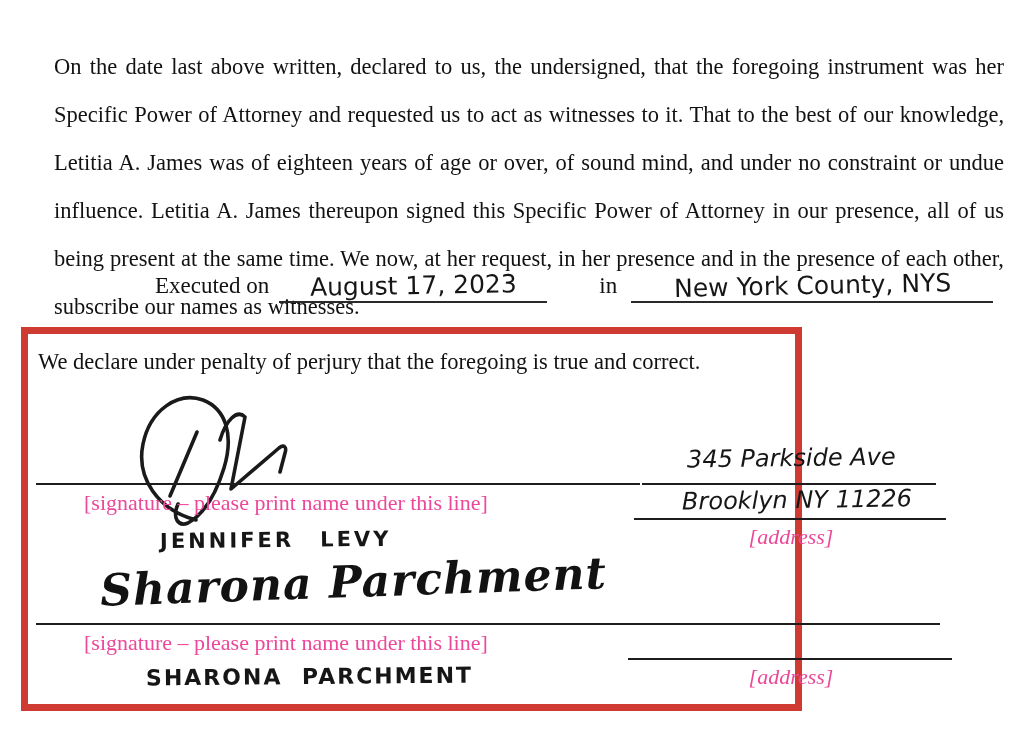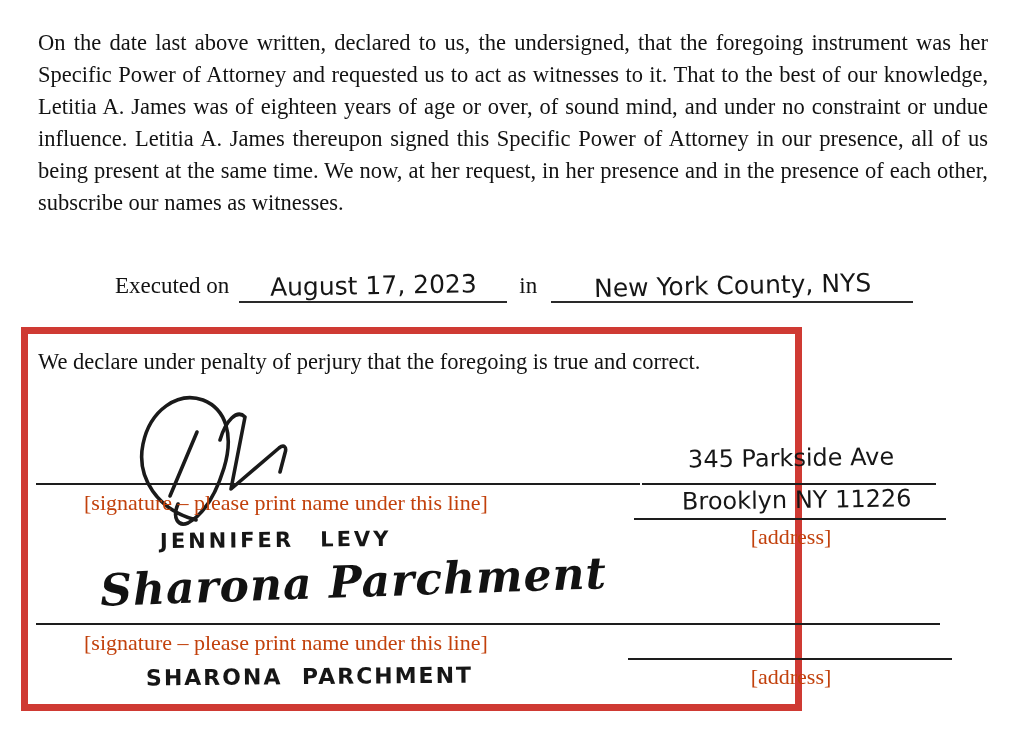--- a/index.html
+++ b/index.html
@@ -6,29 +6,29 @@
   .page{
     position:relative;
     width:1024px;height:729px;
     background:#ffffff;
     overflow:hidden;
     font-family:"Liberation Serif", serif;
     color:#121212;
   }
   .para{
     position:absolute;left:38px;top:27px;width:950px;
-    font-size:22.5px;line-height:32px;
-    text-align:justify;margin:0;
+    font-size:22.5px;line-height:48px;
+    text-align:justify;margin:16px;
   }
   .executed-row{
     position:absolute;left:115px;top:271px;
     display:flex;align-items:flex-end;
     font-size:23px;white-space:nowrap;
   }
-  .plabel{padding-bottom:4px;}
+  .plabel{padding-bottom:4px;margin-left:40px;}
   .blank{
     display:inline-block;
     border-bottom:2.5px solid #2a2a2a;
     text-align:center;vertical-align:bottom;text-decoration:underline;
   }
   .blank-date{width:268px;margin-left:10px;margin-right:12px;}
   .blank-loc{width:362px;margin-left:14px;}
   .hw{
     font-family:"DejaVu Sans", sans-serif;
     display:inline-block;
@@ -44,24 +44,24 @@
   .red-box > *{position:absolute;}
   .declaration{
     left:10px;top:15px;margin:0;
     font-size:22.5px;white-space:nowrap;
   }
   .rule{
     height:0;border-top:2.5px solid #1d1d1d;
   }
   .sig-rule{left:8px;width:604px;}
   .caption{
-    font-size:22px;color:#c2410c;white-space:nowrap;
+    font-size:22px;color:#ec4899;white-space:nowrap;
   }
   .addr-col{
-    width:310px;text-align:center;white-space:nowrap;
+    width:310px;text-align:center;white-space:nowrap;font-style:italic;
   }
   .hw-addr{font-size:24px;transform:rotate(-0.8deg);}
   .hw-printed{
     font-size:21px;letter-spacing:3px;word-spacing:16px;
     font-weight:bold;transform:rotate(-0.6deg);
   }
   .hw-printed2{
     font-size:22px;letter-spacing:2px;word-spacing:10px;
     font-weight:bold;transform:rotate(-0.5deg);
   }

